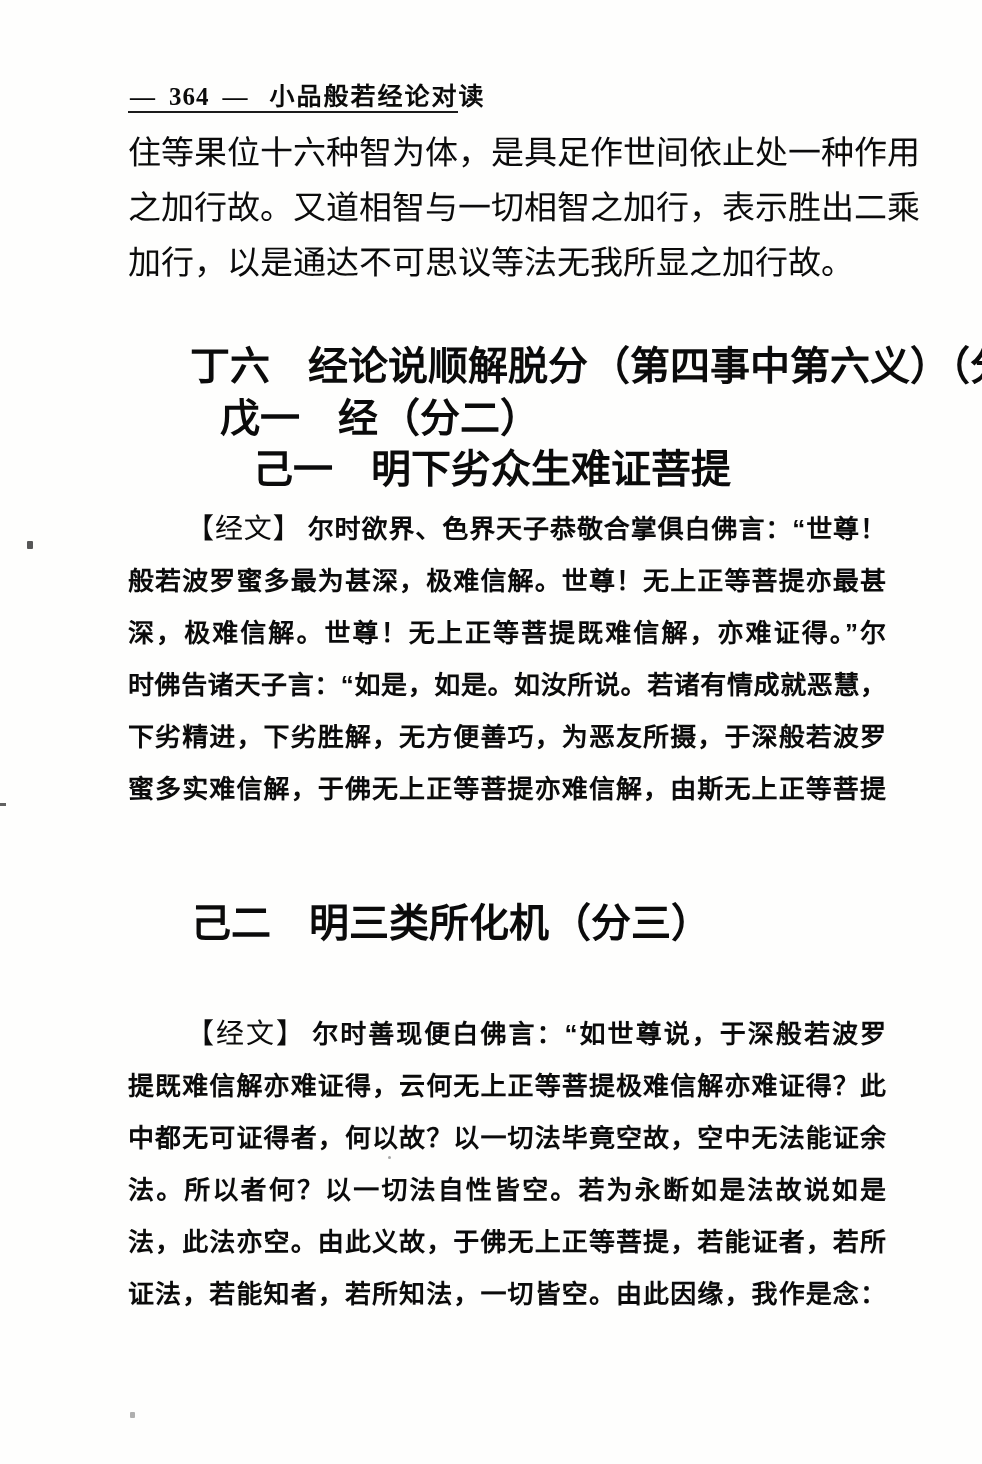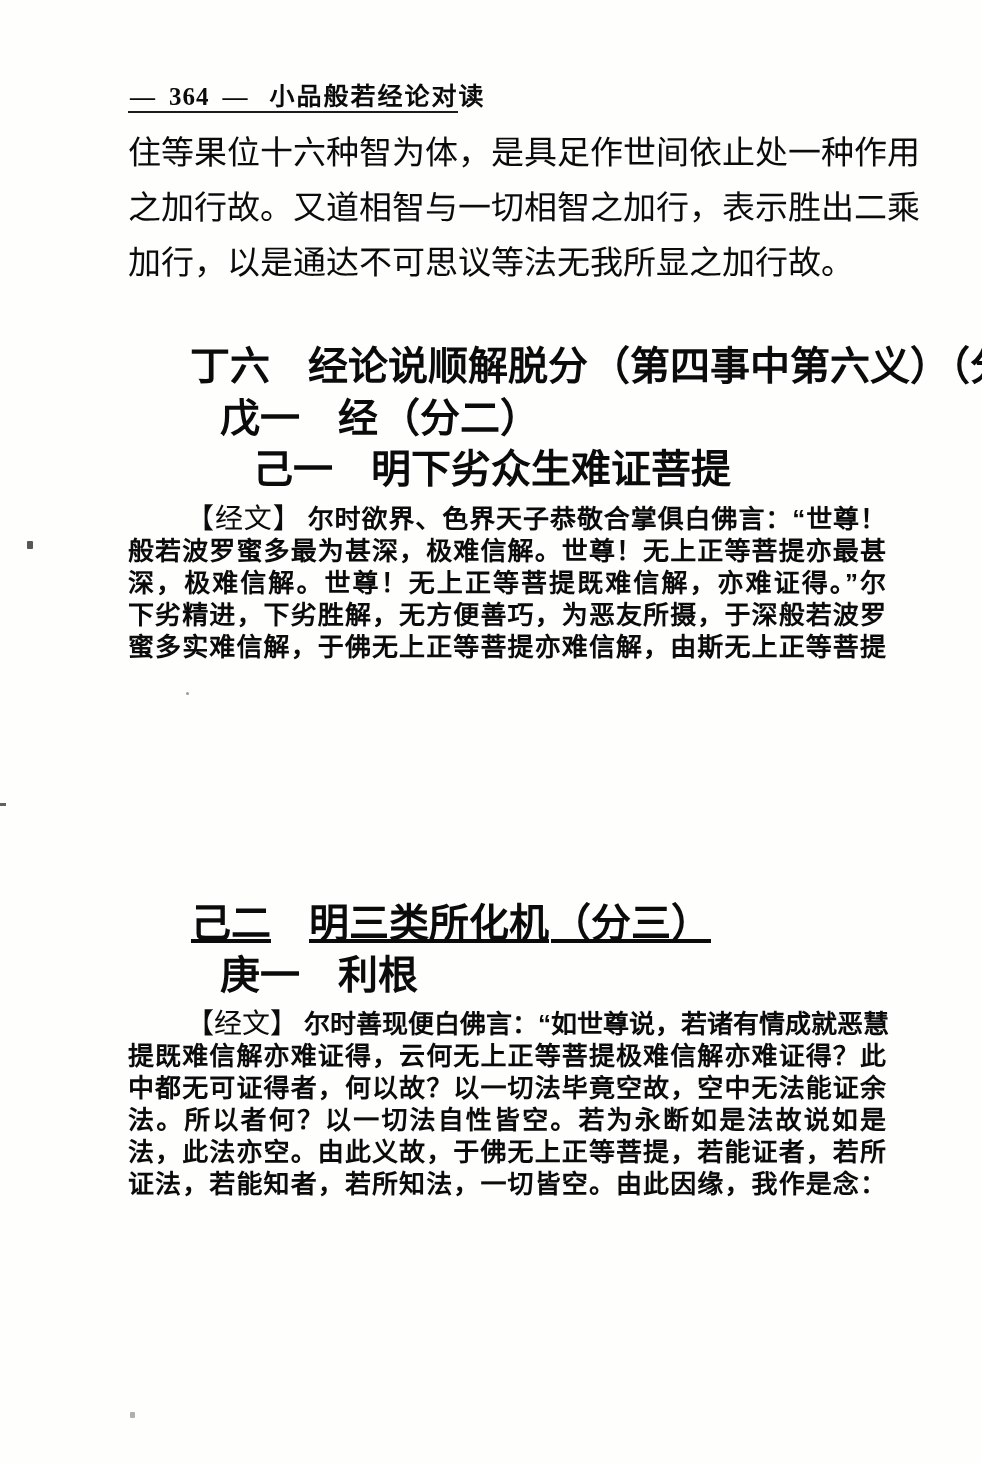--- a/index.html
+++ b/index.html
@@ -66,30 +66,30 @@
     line-height: 36px;
     font-weight: 700;
     white-space: nowrap;
     font-family: "Liberation Serif", "DejaVu Serif", serif;
   }
   .heading .hd-number { margin-right: 38px; }
   .heading .hd-note { margin-left: 2px; }
   .hd-1 { top: 349px; left: 190px; }
   .hd-2 { top: 401px; left: 220px; }
   .hd-3 { top: 452px; left: 253px; }
-  .hd-4 { top: 906px; left: 191px; text-decoration: underline; }
+  .hd-4 { top: 906px; left: 191px; }
   .hd-5 { top: 958px; left: 220px; }
 
   
   .sutra {
     position: absolute;
     left: 128px;
     width: 758px;
     font-size: 26px;
-    line-height: 32px;
+    line-height: 52px;
     font-weight: 700;
     font-family: "Liberation Sans", "DejaVu Sans", sans-serif;
   }
   .sutra-1 { top: 503px; }
   .sutra-2 { top: 1008px; }
   .sutra .first-line { text-indent: 58px; }
   .jw-label {
     font-family: "Liberation Serif", "DejaVu Serif", serif;
     font-weight: 400;
     font-size: 28px;
@@ -133,35 +133,33 @@
     <span class="hd-number">戊一</span><span class="hd-title">经</span><span class="hd-note">（分二）</span>
   </div>
 
   <section class="sutra sutra-1">
     <div class="line first-line">
       <span class="jw-label">【经文】</span><span>尔时欲界、色界天子恭敬合掌俱白佛言：“世尊！</span>
     </div>
     <div>
         <div class="line">般若波罗蜜多最为甚深，极难信解。世尊！无上正等菩提亦最甚</div>
         <div class="line">深，极难信解。世尊！无上正等菩提既难信解，亦难证得。”尔</div>
+        <div class="line">时佛告诸天子言：“如是，如是。如汝所说。若诸有情成就恶慧，</div>
         <div class="line">下劣精进，下劣胜解，无方便善巧，为恶友所摄，于深般若波罗</div>
         <div class="line">蜜多实难信解，于佛无上正等菩提亦难信解，由斯无上正等菩提</div>
       </div>
   </section>
 
   <div class="heading hd-4">
     <span class="hd-number">己二</span><span class="hd-title">明三类所化机</span><span class="hd-note">（分三）</span>
   </div>
-  <div class="heading hd-5">
-    <span class="hd-number">庚一</span><span class="hd-title">利根</span><span class="hd-note"></span>
-  </div>
 
   <section class="sutra sutra-2">
     <div class="line first-line">
-      <span class="jw-label">【经文】</span><span>尔时善现便白佛言：“如世尊说，若诸有情成就恶慧</span>
+      <span class="jw-label">【经文】</span><span>尔时善现便白佛言：“如世尊说，于深般若波罗</span>
     </div>
     <div>
         <div class="line">提既难信解亦难证得，云何无上正等菩提极难信解亦难证得？此</div>
         <div class="line">中都无可证得者，何以故？以一切法毕竟空故，空中无法能证余</div>
         <div class="line">法。所以者何？以一切法自性皆空。若为永断如是法故说如是</div>
         <div class="line">法，此法亦空。由此义故，于佛无上正等菩提，若能证者，若所</div>
         <div class="line">证法，若能知者，若所知法，一切皆空。由此因缘，我作是念：</div>
       </div>
   </section>
 

